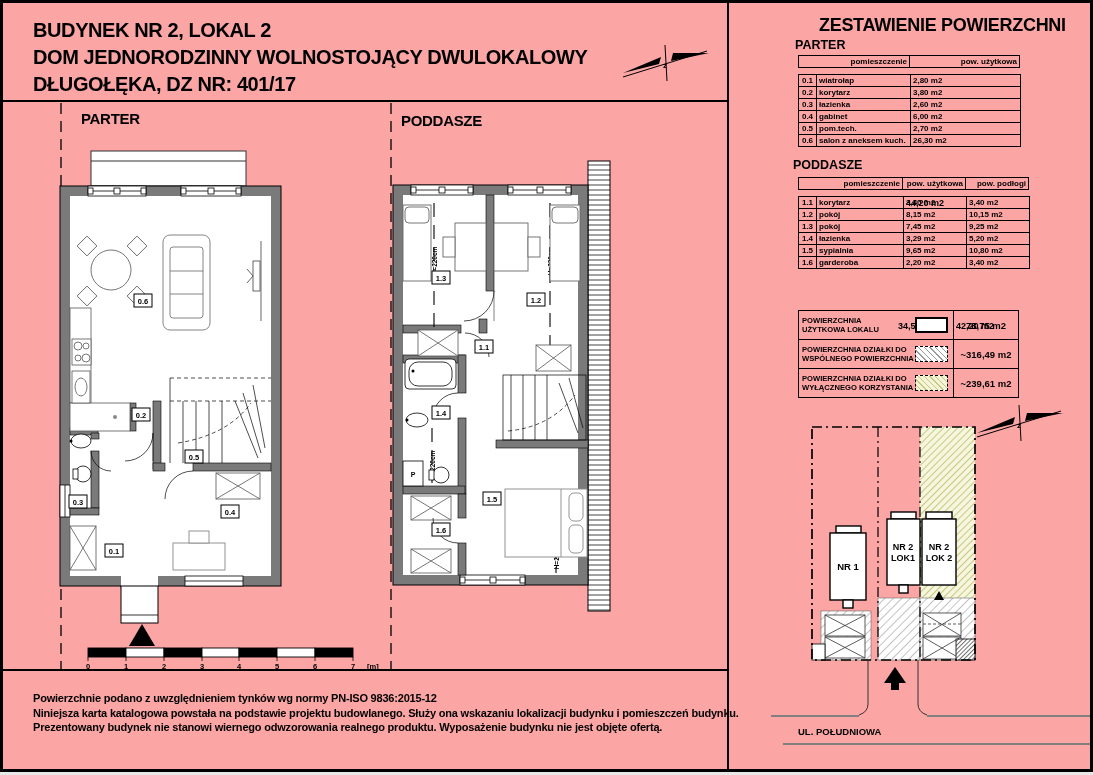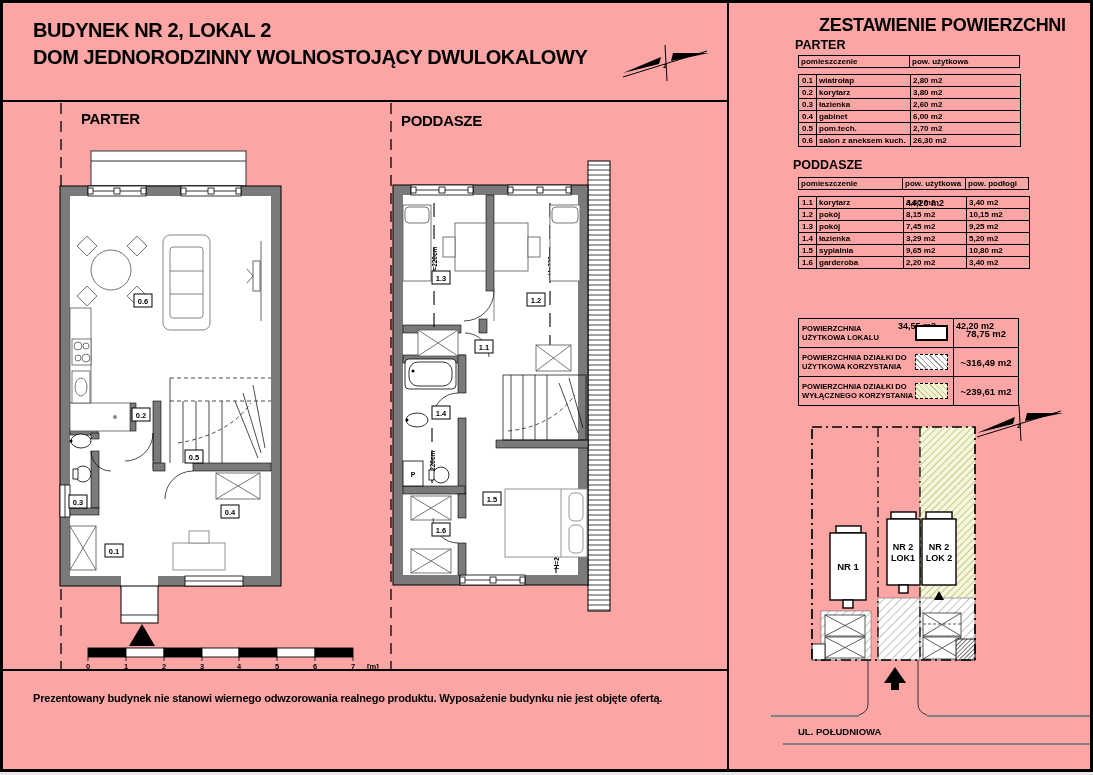--- a/index.html
+++ b/index.html
@@ -18,21 +18,21 @@
   .title-block div{font-size:20px;font-weight:bold;line-height:27px;letter-spacing:-0.4px;white-space:nowrap;}
   .plan-label{font-size:15px;font-weight:bold;letter-spacing:-0.3px;}
   
   .panel-heading{left:816px;top:12px;font-size:18px;font-weight:bold;letter-spacing:-0.3px;white-space:nowrap;}
   .section-label{font-size:12.5px;font-weight:bold;}
   table.sheet{border-collapse:collapse;table-layout:fixed;}
   table.sheet td{border:1.2px solid #000;font-size:8px;font-weight:bold;padding:0 2px;height:11px;overflow:hidden;white-space:nowrap;}
   td.c-no{width:13px;text-align:center;padding:0 1px;}
   td.c-name{text-align:left;}
   td.c-val{}
-  td.c-hdr{text-align:left;margin-left:44px;}
+  td.c-hdr{text-align:right;margin-left:44px;}
   .totals{font-size:9px;font-weight:bold;text-align:left;margin-top:46px;}
   
   table.legend{border-collapse:collapse;table-layout:fixed;}
   table.legend td{border:1.2px solid #000;height:28px;font-weight:bold;padding:0 3px;position:relative;}
   td.lg-label{width:148px;font-size:7.6px;line-height:9px;}
   td.lg-val{width:58px;font-size:9.5px;text-align:center;}
   .swatch{position:absolute;right:5px;top:6px;width:33px;height:16px;box-sizing:border-box;}
   .sw-plain{background:#fff;border:2px solid #000;}
   .sw-gray{border:1.6px dashed #000;background:repeating-linear-gradient(45deg,#fff 0 3px,#9a9a9a 3px 4px);}
   .sw-yellow{border:1.6px dashed #000;background:repeating-linear-gradient(45deg,#f4f4d8 0 3px,#c8c883 3px 4px);}
@@ -46,20 +46,21 @@
 
 <div class="page">
 
   <div class="abs vdivider"></div>
   <div class="abs title-underline"></div>
   <div class="abs disclaimer-line"></div>
 
   <div class="abs title-block">
     <div>BUDYNEK NR 2, LOKAL 2</div>
     <div>DOM JEDNORODZINNY WOLNOSTOJĄCY DWULOKALOWY</div>
+    <div>DŁUGOŁĘKA, DZ NR: 401/17</div>
   </div>
 
   <svg class="abs" style="left:618px;top:36px" width="90" height="50" viewBox="0 0 90 50">
     <line x1="2" y1="38" x2="86" y2="12" stroke="#000" stroke-width="1"></line>
     <polygon points="2,34 40,18 38,25" fill="#000"></polygon>
     <polygon points="50,22 88,14 52,14" fill="#000"></polygon>
     <line x1="44" y1="6" x2="46" y2="42" stroke="#000" stroke-width="1"></line>
     <text x="42" y="29" font-size="8" font-weight="bold">z</text>
   </svg>
 
@@ -482,34 +483,34 @@
           <td class="c-no">1.6</td>
           <td class="c-name">garderoba</td>
           <td class="c-val">2,20 m2</td>
           <td class="c-val">3,40 m2</td>
         </tr>
   </tbody>
     </table>
   <div class="abs totals" style="left:895px;top:272px;width:58px">34,55 m2</div>
   <div class="abs totals" style="left:953px;top:272px;width:58px">42,20 m2</div>
 
-  <table class="legend abs" style="left:795px;top:315px">
+  <table class="legend abs" style="left:795px;top:307px">
     <tbody>
         <tr>
       <td class="lg-label">
         <span>POWIERZCHNIA</span><br>
         <span>UŻYTKOWA LOKALU</span>
         <span class="swatch sw-plain"></span>
       </td>
       <td class="lg-val">78,75 m2</td>
     </tr>
     <tr>
       <td class="lg-label">
         <span>POWIERZCHNIA DZIAŁKI DO</span><br>
-        <span>UŻYTKOWA KORZYSTANIA</span>
+        <span>WSPÓLNEGO POWIERZCHNIA</span>
         <span class="swatch sw-gray"></span>
       </td>
       <td class="lg-val">~316,49 m2</td>
     </tr>
     <tr>
       <td class="lg-label">
         <span>POWIERZCHNIA DZIAŁKI DO</span><br>
         <span>WYŁĄCZNEGO KORZYSTANIA</span>
         <span class="swatch sw-yellow"></span>
       </td>
@@ -606,16 +607,18 @@
     <g transform="translate(972,396)">
       <line x1="2" y1="38" x2="86" y2="12" stroke="#000" stroke-width="1"></line>
       <polygon points="2,34 40,18 38,25" fill="#000"></polygon>
       <polygon points="50,22 88,14 52,14" fill="#000"></polygon>
       <line x1="44" y1="6" x2="46" y2="42" stroke="#000" stroke-width="1"></line>
       <text x="42" y="29" font-size="8" font-weight="bold">z</text>
     </g>
   </svg>
 
   <div class="abs disclaimer">
+    <div>Powierzchnie podano z uwzględnieniem tynków wg normy PN-ISO 9836:2015-12</div>
+    <div>Niniejsza karta katalogowa powstała na podstawie projektu budowlanego. Służy ona wskazaniu lokalizacji budynku i pomieszczeń budynku.</div>
     <div>Prezentowany budynek nie stanowi wiernego odwzorowania realnego produktu. Wyposażenie budynku nie jest objęte ofertą.</div>
   </div>
 
 </div>
 
 </body></html>

